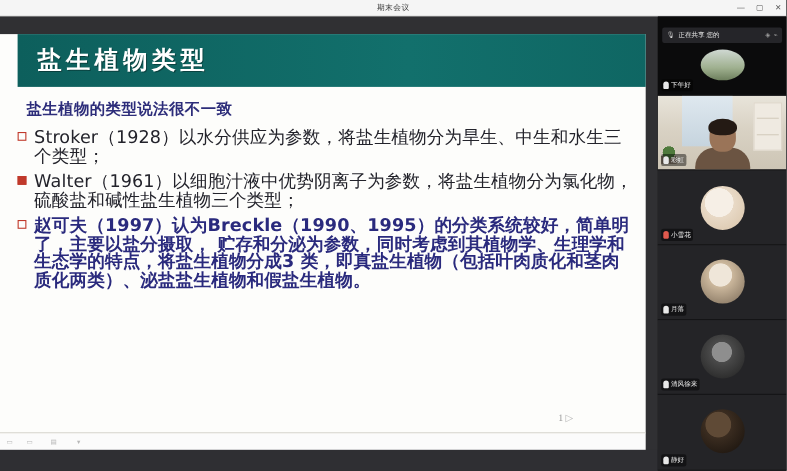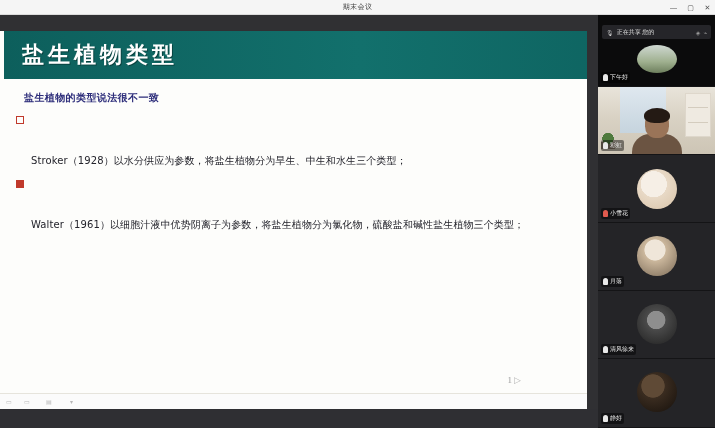--- a/index.html
+++ b/index.html
@@ -49,65 +49,64 @@
   #slide {
     position:absolute;
     top:16px; left:0px;
     width:587px; height:362px;
     background:#fdfdfb;
     overflow:hidden;
   }
 
   
   #slide-title-band {
-    position:absolute; top:0; left:4px;
+    position:absolute; top:0; left:16px;
     width:647px; height:48px;
     background:linear-gradient(90deg,#0d5f5c 0%,#12706c 55%,#0e6360 100%);
   }
   #slide-title {
     position:absolute; left:18px; top:9px;
     font-family:"DejaVu Sans", sans-serif;
     font-size:22px; font-weight:bold; color:#ffffff;
     letter-spacing:4px;
     text-shadow:1px 1px 0 rgba(0,0,0,.35);
   }
 
   #slide-body {
     position:absolute; top:48px; left:0;
     width:587px; height:314px;
     padding:6px 10px 0 12px;
   }
 
   #subtitle {
     font-family:"DejaVu Sans", sans-serif;
-    font-size:10px; font-weight:bold;
+    font-size:14px; font-weight:bold;
     color:#2d2d7a;
     margin:6px 0 8px 12px;
     letter-spacing:.4px;
   }
 
   .bullet {
     display:flex;
     align-items:flex-start;
     margin:0 0 7px 2px;
   }
   .bullet .marker {
     flex:0 0 auto;
     width:8px; height:8px;
     border:1.6px solid #c0392b;
     margin:3px 7px 0 2px;
   }
   .bullet .marker.filled { background:#c0392b; border-color:#c0392b; }
   .bullet .btext {
     font-family:"DejaVu Sans", sans-serif;
-    font-size:10px;
+    font-size:16px;
     line-height:16.5px;
     color:#23232b;
     letter-spacing:.1px;
-    margin-top:40px;
   }
   .bullet.highlight .btext {
     color:#2a2a7d;
     font-weight:bold;
   }
   .bullet.highlight .marker {
     border-color:#c0392b;
   }
 
   #pagenum {
@@ -282,20 +281,24 @@
           <span class="marker"></span>
           <span class="btext">Stroker（1928）以水分供应为参数，将盐生植物分为旱生、中生和水生三个类型；</span>
         </div>
 
         <div class="bullet">
           <span class="marker filled"></span>
           <span class="btext">Walter（1961）以细胞汁液中优势阴离子为参数，将盐生植物分为氯化物，硫酸盐和碱性盐生植物三个类型；</span>
         </div>
 
 
+        <div class="bullet highlight">
+          <span class="marker"></span>
+          <span class="btext">赵可夫（1997）认为Breckle（1990、1995）的分类系统较好，简单明了，主要以盐分摄取， 贮存和分泌为参数，同时考虑到其植物学、生理学和生态学的特点，将盐生植物分成3 类，即真盐生植物（包括叶肉质化和茎肉质化两类）、泌盐盐生植物和假盐生植物。</span>
+        </div>
 
       </div>
 
       <div id="pagenum">
         <span>1</span><span class="tri">▷</span>
       </div>
     </div>
 
     <div id="slide-strip">
       <span class="mini" style="left:6px;">▭</span>

